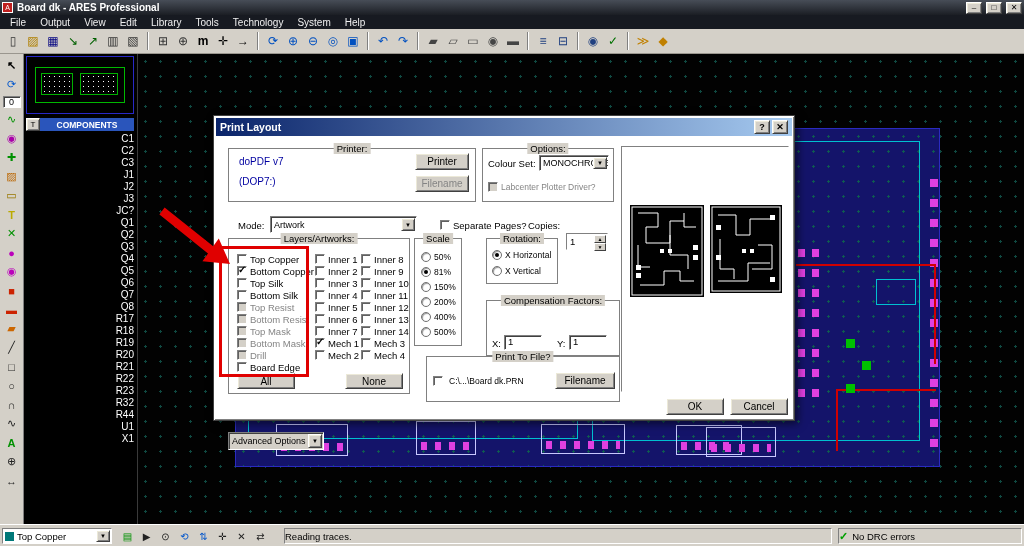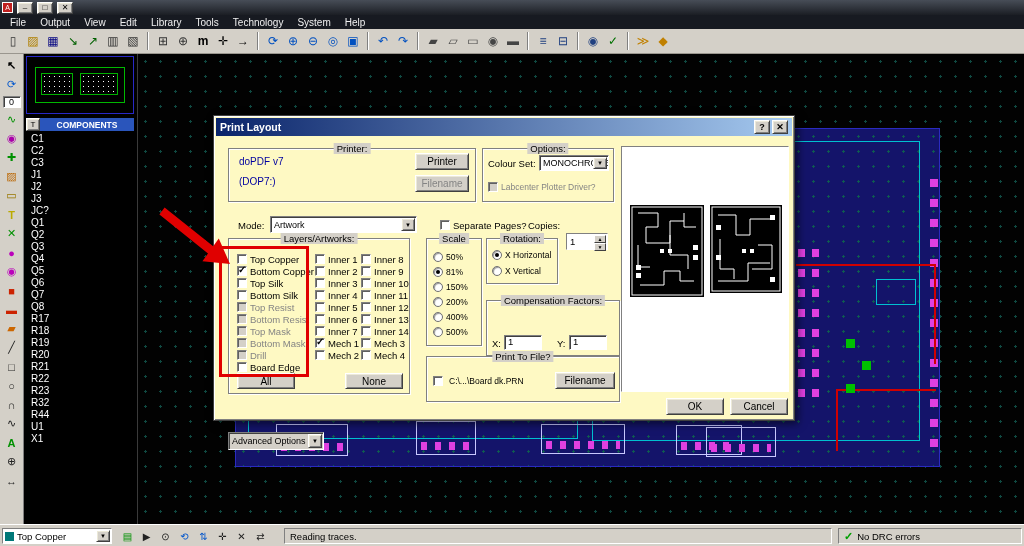--- a/index.html
+++ b/index.html
@@ -26,42 +26,42 @@
 .sti{width:20px;height:19px;display:flex;align-items:center;justify-content:center;font-size:11px;flex:none;}
 .anglebox{width:18px;height:12px;font-size:9px;display:flex;align-items:center;justify-content:center;margin:2px 0;}
 
 .leftpanel{left:24px;top:54px;width:114px;height:470px;background:#000;border-right:1px solid #3a3a3a;z-index:4;}
 .minipreview{position:absolute;left:2px;top:2px;width:108px;height:58px;background:#000;border:1px solid #2828c8;}
 .boardoutline{position:absolute;left:8px;top:10px;width:90px;height:36px;border:1px solid #00b800;}
 .fp{position:absolute;border:1px solid #00b000;background-image:radial-gradient(#fff 0.7px,transparent 0.8px);background-size:5px 5px;}
 .selhdr{position:absolute;left:2px;top:64px;width:108px;height:13px;display:flex;}
 .tbtn{width:14px;height:13px;font-size:8px;flex:none;}
 .chdr{flex:1;background:#2a55bb;color:#fff;font-size:8.5px;font-weight:bold;display:flex;align-items:center;justify-content:center;}
-.complist{position:absolute;left:2px;top:77px;width:108px;bottom:2px;padding:2px 0 0 5px;}
+.complist{position:absolute;left:2px;top:77px;width:108px;bottom:2px;padding:2px 0 0 5px;text-align:right;}
 .compitem{color:#fff;font-size:10px;height:12px;line-height:12px;}
 
 .editor{left:138px;top:54px;width:886px;height:470px;background-color:#020202;background-image:radial-gradient(circle,#0f4a42 1px,transparent 1.3px);background-size:15px 15px;overflow:hidden;z-index:1;}
 .board{position:absolute;left:97px;top:74px;width:705px;height:339px;background-color:#14146a;background-image:radial-gradient(circle,#0f5a50 1px,transparent 1.3px);background-size:15px 15px;border:1px solid #2a2ac0;}
 .cyanbox{position:absolute;border:1px solid #00c0d0;}
 .whitebox{position:absolute;border:1px solid #c8c8ff;}
 .pads{position:absolute;left:4px;bottom:4px;right:4px;height:8px;background:repeating-linear-gradient(90deg,#e040e0 0 6px,transparent 6px 14px);}
 .padcol{position:absolute;background:repeating-linear-gradient(180deg,#e040e0 0 8px,transparent 8px 20px);}
 .redtrace{position:absolute;background:#d00000;}
 .greensq{position:absolute;background:#00c000;width:9px;height:9px;}
 
 .statusbar{left:0;top:524px;width:1024px;height:22px;background:#d4d0c8;border-top:1px solid #fff;z-index:5;}
 .layercombo{position:absolute;left:2px;top:3px;width:110px;height:16px;background:#fff;border:1px solid;border-color:#808080 #fff #fff #808080;display:flex;align-items:center;font-size:9.5px;padding-left:2px;gap:3px;}
 .swatch{width:9px;height:9px;background:#007878;flex:none;}
 .comboarr{position:absolute;right:1px;top:1px;bottom:1px;width:14px;}
 .comboarr::after{content:"▼";font-size:6px;}
 .sbi{width:19px;height:16px;display:flex;align-items:center;justify-content:center;font-size:10px;flex:none;}
-.sbfield{position:absolute;top:3px;height:16px;display:flex;align-items:center;font-size:9.5px;padding-left:5px;gap:4px;}
+.sbfield{position:absolute;top:3px;height:16px;display:flex;align-items:center;font-size:9.5px;gap:4px;}
 .drccheck{color:#00a000;font-weight:bold;font-size:11px;}
 
-.dialog{left:213px;top:115px;width:582px;height:306px;background:#fef9c3;border:1px solid #404040;box-shadow:inset 1px 1px 0 #fff,inset -1px -1px 0 #808080,3px 3px 8px rgba(0,0,0,.55);z-index:10;}
+.dialog{left:213px;top:115px;width:582px;height:306px;background:#ffffff;border:1px solid #404040;box-shadow:inset 1px 1px 0 #fff,inset -1px -1px 0 #808080,3px 3px 8px rgba(0,0,0,.55);z-index:10;}
 .dlgtitle{position:absolute;left:2px;top:2px;right:2px;height:18px;background:linear-gradient(90deg,#0a246a,#a6caf0);display:flex;align-items:center;padding:0 4px;color:#fff;font-size:10.5px;font-weight:bold;}
 .dlgtitle .sp{flex:1;}
 .dlgbtn{width:16px;height:14px;font-size:9px;margin-left:2px;font-weight:bold;}
 .group{position:absolute;border:1px solid #808080;box-shadow:1px 1px 0 #fff,inset 1px 1px 0 #fff;}
 .glabel{position:absolute;top:-6px;left:50%;transform:translateX(-50%);background:#d4d0c8;padding:0 3px;font-size:9.5px;white-space:nowrap;}
 .bluetx{color:#0000a0;font-size:10px;white-space:nowrap;}
 .lbl{font-size:9.5px;white-space:nowrap;}
 .combo{background:#fff;border:1px solid;border-color:#808080 #fff #fff #808080;box-shadow:inset 1px 1px 0 #404040;display:flex;align-items:center;font-size:9px;padding-left:3px;position:relative;white-space:nowrap;overflow:hidden;}
 .spin{background:#fff;border:1px solid;border-color:#808080 #fff #fff #808080;display:flex;align-items:center;font-size:9.5px;padding-left:3px;position:relative;}
 .spinbtns{position:absolute;right:1px;top:1px;bottom:1px;width:12px;display:flex;flex-direction:column;}
@@ -77,20 +77,21 @@
 .previewpanel{position:absolute;left:407px;top:30px;width:168px;height:246px;background:#fff;border:1px solid;border-color:#808080 #fff #fff #808080;}
 
 .ann{z-index:30;pointer-events:none;}
 .redrect{border:3px solid #e00000;background:transparent;}
 </style>
 </head>
 <body>
 
 <div class="titlebar abs">
   <span class="appicon">A</span>
+  <span class="wtitle">Board dk - ARES Professional</span>
   <span class="wbtn btn3d">–</span>
   <span class="wbtn btn3d">□</span>
   <span class="wbtn btn3d">✕</span>
 </div>
 
 <div class="menubar abs">
   <span class="menuitem">File</span>
   <span class="menuitem">Output</span>
   <span class="menuitem">View</span>
   <span class="menuitem">Edit</span>
@@ -427,21 +428,21 @@
       </div>
     <div class="cb" style="left:132px;top:110px">
         <span class="bx"></span>
         <span>Mech 4</span>
       </div>
 
     <div class="btn3d abs" style="left:8px;top:134px;width:58px;height:16px">All</div>
     <div class="btn3d abs" style="left:116px;top:134px;width:58px;height:16px">None</div>
   </div>
 
-  <div class="group" style="left:212px;top:122px;width:56px;height:108px">
+  <div class="group" style="left:200px;top:122px;width:48px;height:108px">
     <span class="glabel">Scale</span>
     <div class="rd" style="left:6px;top:12px">
         <span class="ci"></span>
         <span>50%</span>
       </div>
     <div class="rd sel" style="left:6px;top:27px">
         <span class="ci"></span>
         <span>81%</span>
       </div>
     <div class="rd" style="left:6px;top:42px">

